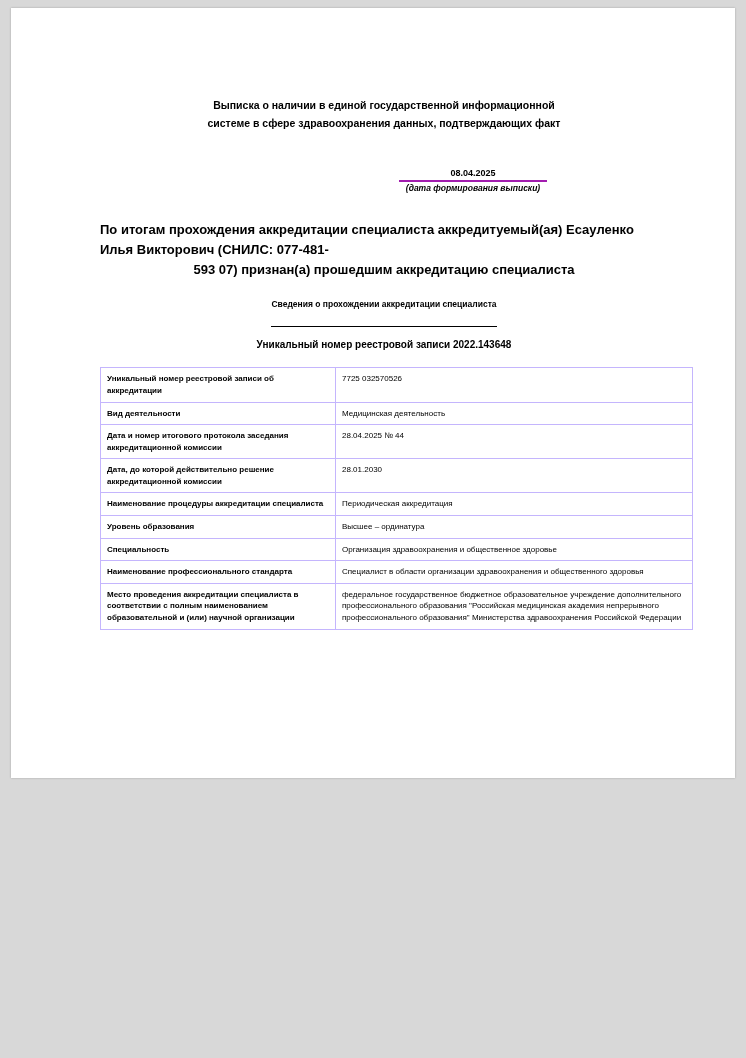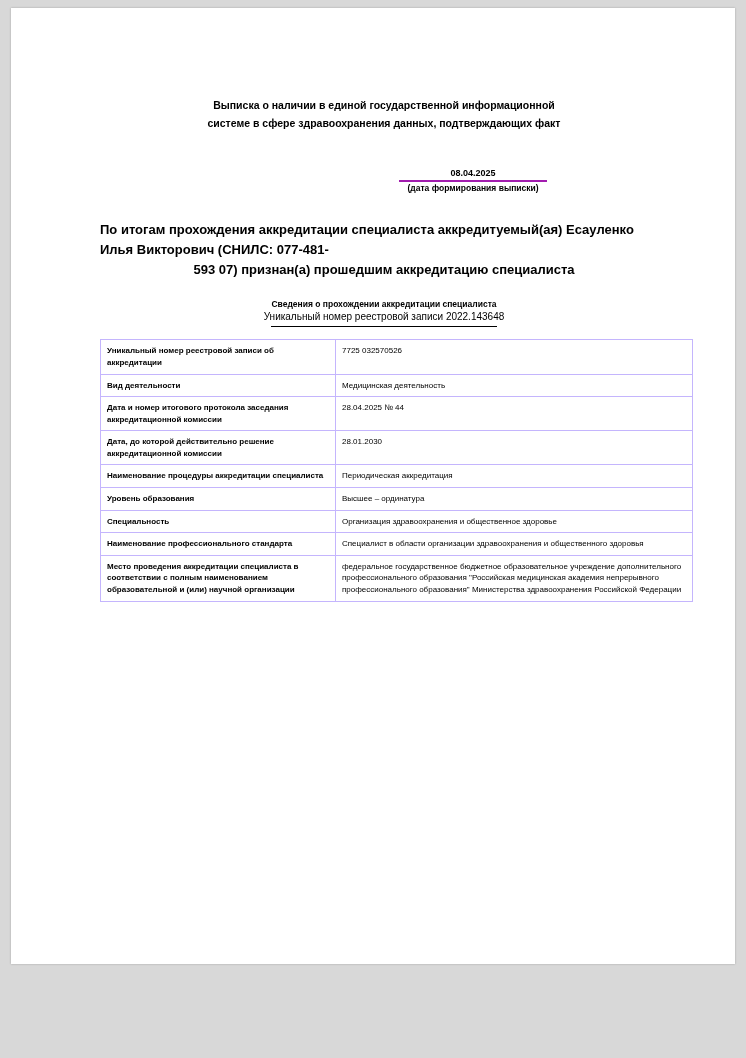--- a/index.html
+++ b/index.html
@@ -11,21 +11,21 @@
     width: 746px;
     height: 1058px;
     font-family: "Liberation Sans", sans-serif;
     -webkit-font-smoothing: antialiased;
   }
   .page {
     position: absolute;
     left: 11px;
     top: 8px;
     width: 724px;
-    height: 956px;
+    height: 770px;
     background: #ffffff;
     box-shadow: 0 0 2px rgba(0,0,0,0.25);
     overflow: hidden;
   }
   .content {
     position: absolute;
     left: 89px;
     top: 0;
     width: 568px;
   }
@@ -58,20 +58,21 @@
     display: block;
     min-width: 148px;
     line-height: 1.35;
   }
   .date-caption {
     font-size: 8.5px;
     font-weight: bold;
     display: block;
     margin-top: 1px;
     line-height: 1.3;
+    font-style: italic;
   }
   .intro {
     margin-top: 25px;
     font-size: 13px;
     font-weight: bold;
     line-height: 1.55;
     text-align: center;
     color: #000;
   }
   .intro .l1 { text-align: left; }
@@ -79,24 +80,24 @@
     margin-top: 19px;
     text-align: center;
     font-size: 8.5px;
     font-weight: bold;
   }
   .section-underlined span {
     border-bottom: 1px solid #000;
     padding-bottom: 17px;
   }
   .record-number {
-    margin-top: 2px;
+    margin-top: 30px;
     text-align: center;
     font-size: 10px;
-    font-weight: normal;
+    font-weight: bold;
   }
   table.info {
     margin-top: 17px;
     border-collapse: collapse;
     width: 566px;
     table-layout: fixed;
   }
   table.info td {
     border: 1px solid #c4b5fd;
     font-size: 8px;

